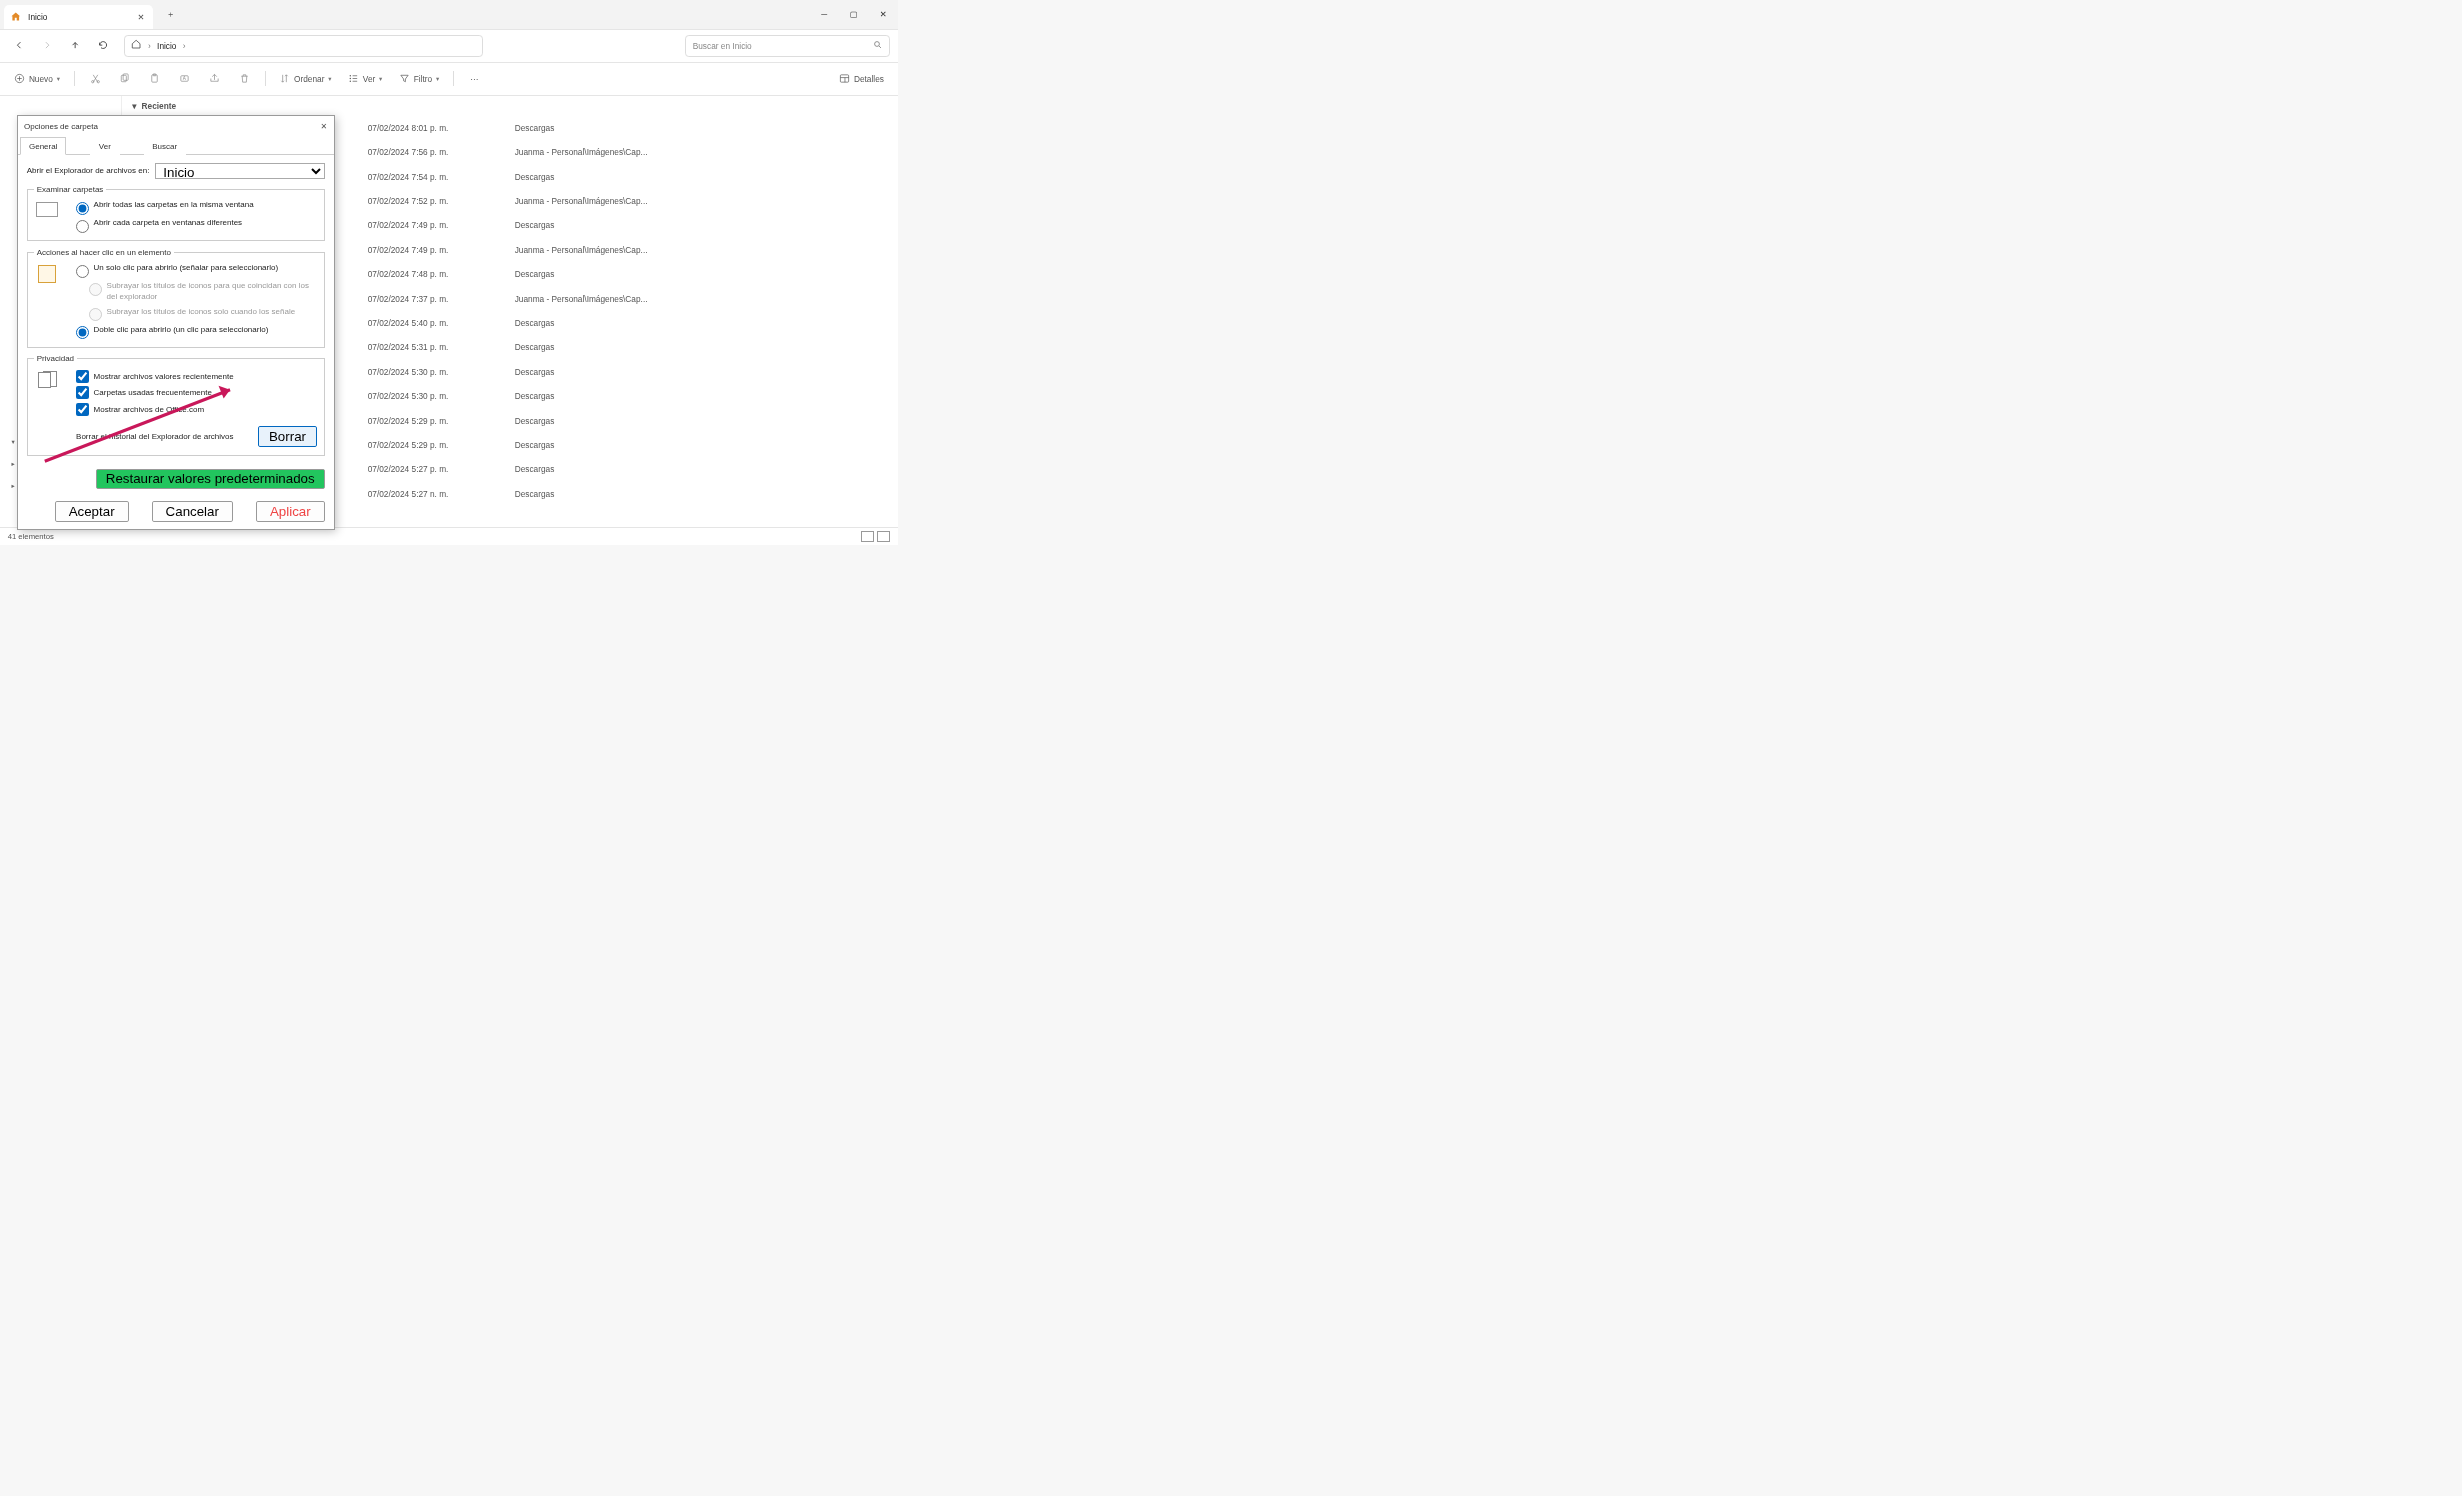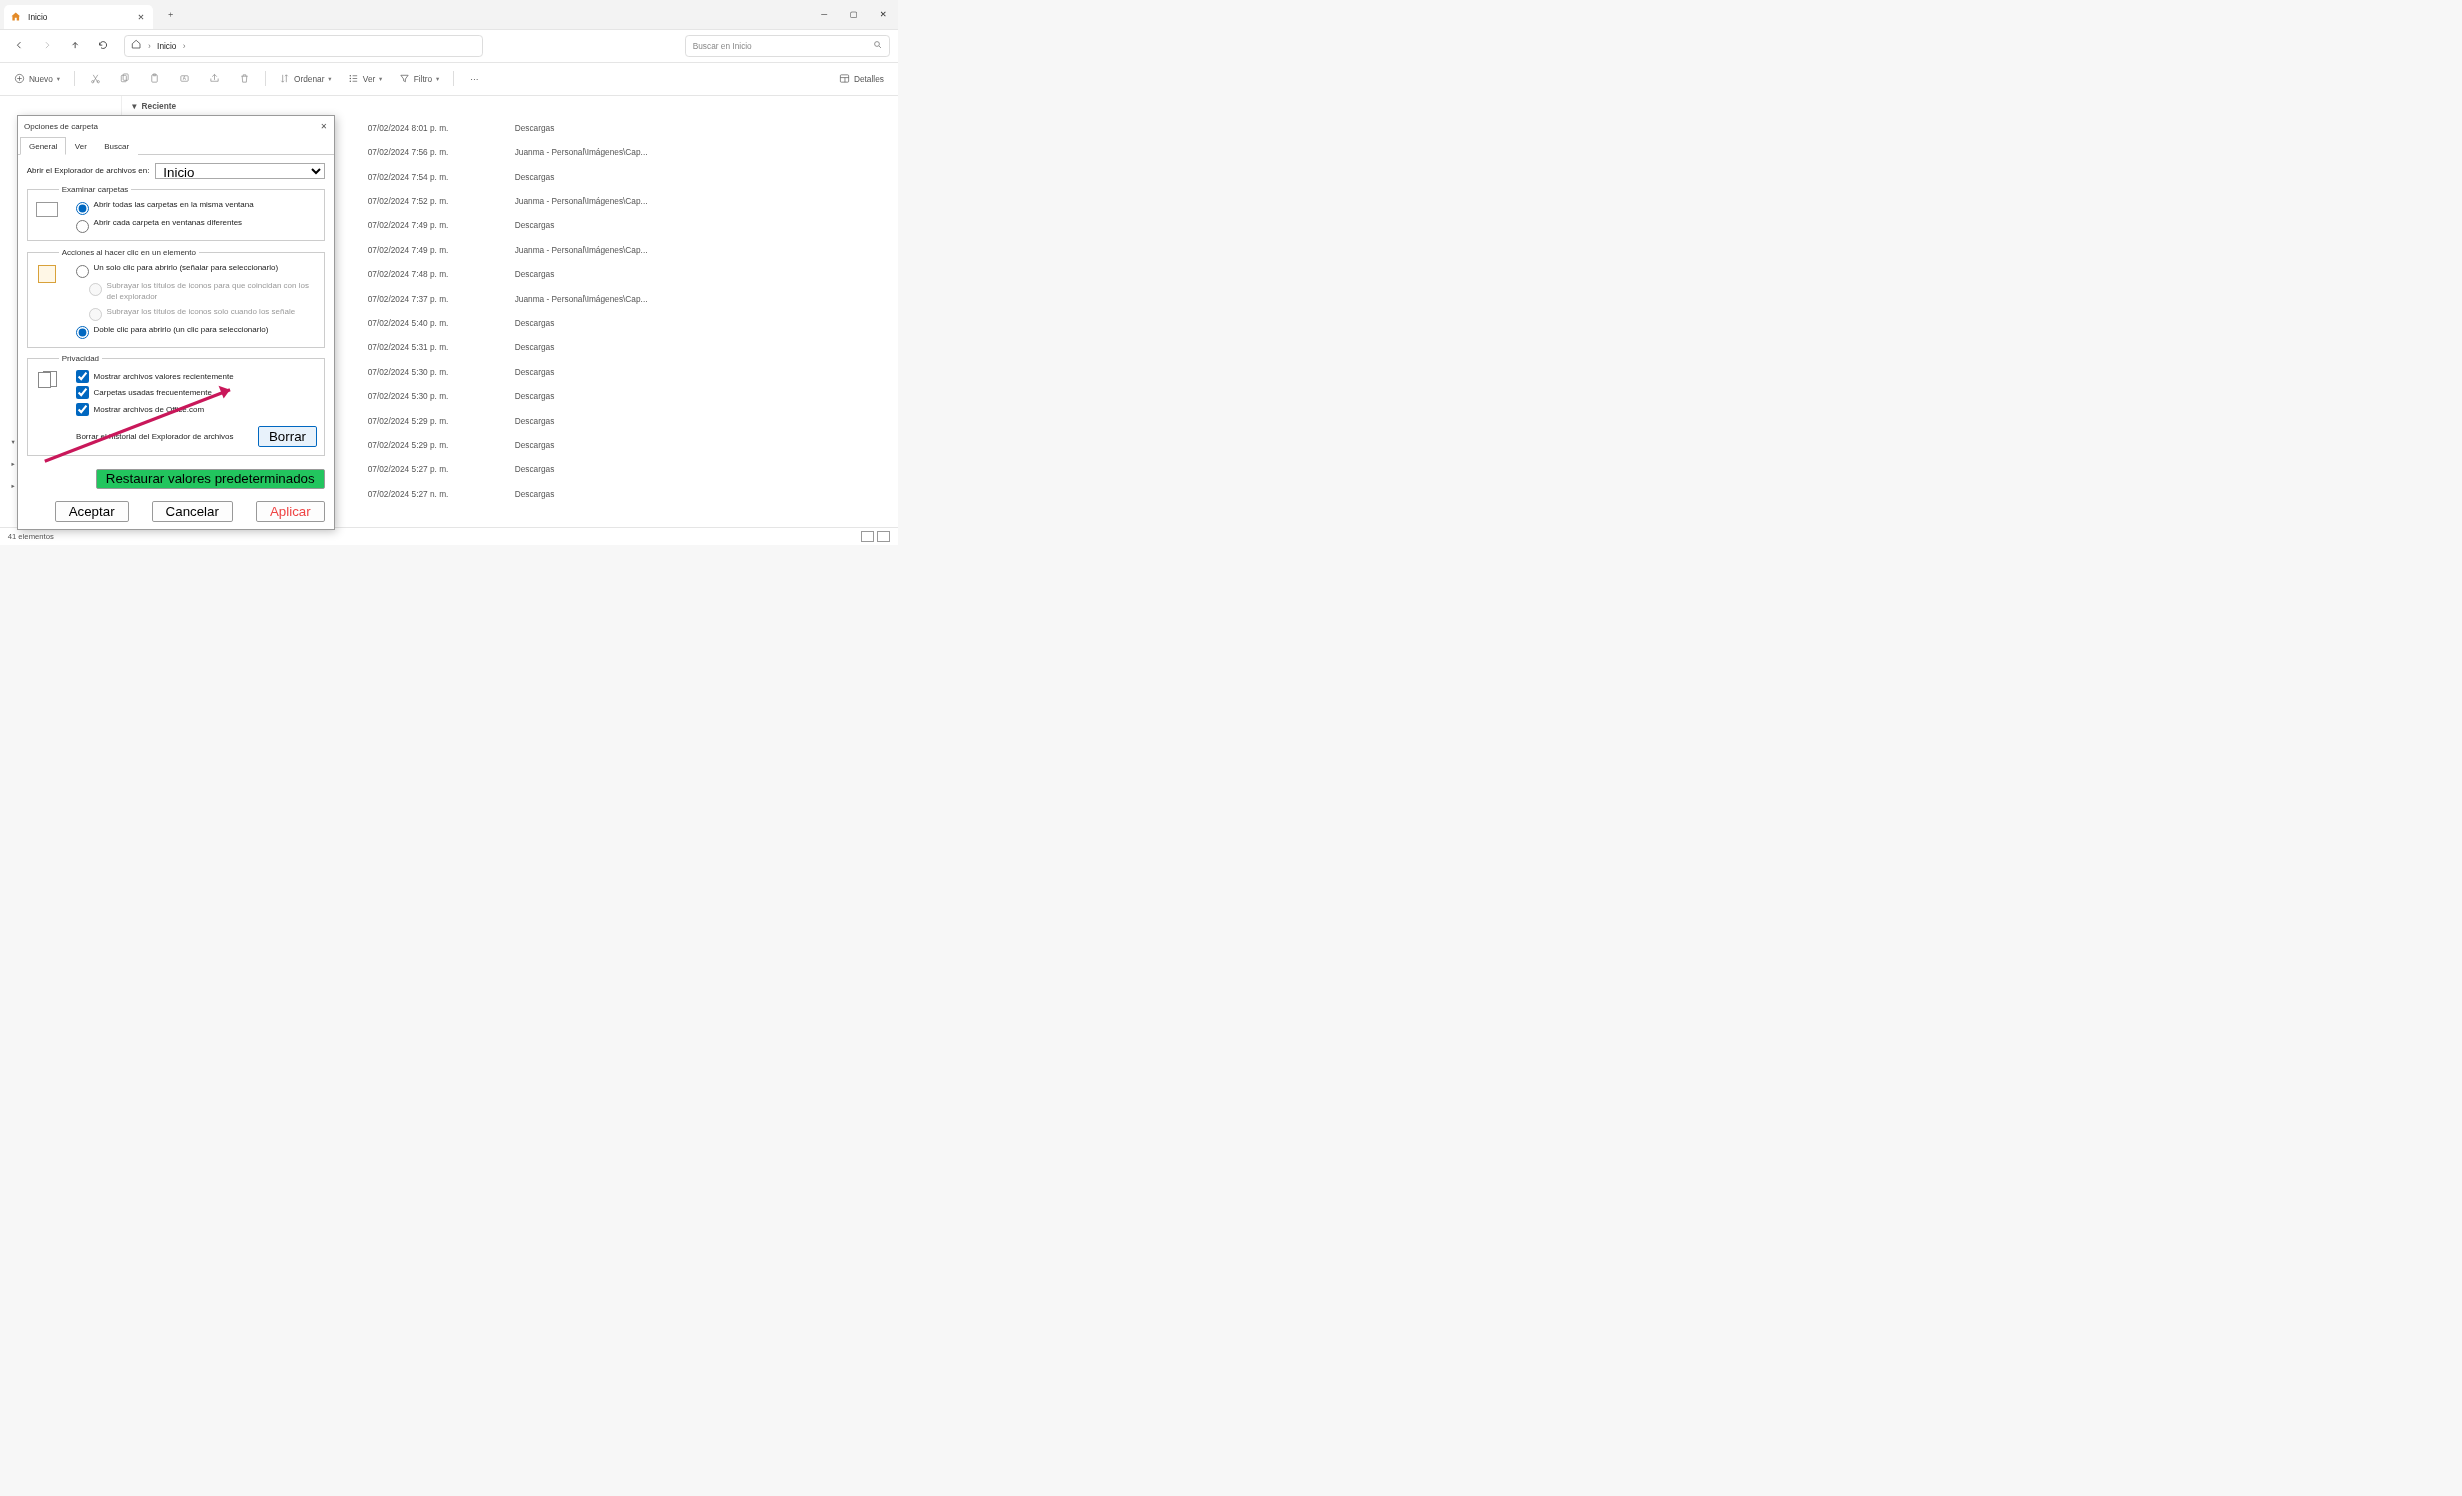--- a/index.html
+++ b/index.html
@@ -50,28 +50,28 @@
 
 
 .status { height: 18px; background: #fff; border-top: 0.6px solid #e5e5e5; display: flex; align-items: center; padding: 0 7.7px; color: #555; font-size: 7.7px; }
 .status .viewsw { margin-left: auto; display: flex; gap: 3.8px; }
 .status .viewsw div { width: 13px; height: 10.3px; border: 0.6px solid #999; }
 
 
 .dialog { position: absolute; left: 16.7px; top: 115px; width: 318px; background: #fff; border: 0.6px solid #9a9a9a; box-shadow: 1.9px 1.9px 9px rgba(0,0,0,.25); font-size: 8px; }
 .dlg-title { height: 20.5px; display: flex; align-items: center; padding: 0 6.4px; color: #333; }
 .dlg-close { margin-left: auto; color: #555; cursor: pointer; }
-.dlg-tabs { display: flex; border-bottom: 0.6px solid #ccc; padding: 0 2.6px; }
+.dlg-tabs { display: flex; border-bottom: 0.6px solid #ccc; padding: 0 2.6px; gap: 24px; }
 .dlg-tab { padding: 3.8px 7.7px 3.2px; border: 0.6px solid transparent; border-bottom: none; position: relative; top: 0.6px; background: #fff; color: #333; }
 .dlg-tab.active { border-color: #ccc; border-bottom: 0.6px solid #fff; }
 .dlg-body { padding: 7.7px 9px 6.4px; }
 .dlg-row1 { display: flex; align-items: center; gap: 5.1px; margin-bottom: 6.4px; }
 .dlg-row1 select { flex: 1; height: 15.4px; border: 0.6px solid #aaa; background: #fff; padding: 0 3.8px; }
 fieldset { border: 0.6px solid #ccc; padding: 6.4px 6.4px 7.7px 6.4px; margin-bottom: 6.4px; position: relative; }
-fieldset legend { padding: 0 2.6px; color: #333; font-size: 8px; margin-left: 25px; }
+fieldset legend { padding: 0 2.6px; color: #333; font-size: 8px; }
 .fs-inner { display: flex; gap: 16px; }
 .fs-icon { width: 26px; display: flex; align-items: flex-start; justify-content: center; padding-top: 1.3px; }
 .fs-radios { flex: 1; display: flex; flex-direction: column; gap: 3.8px; }
 .radio-ln { display: flex; align-items: flex-start; gap: 4.5px; line-height: 1.35; }
 .radio-ln input { margin-top: 1.3px; accent-color: #0067c0; }
 .radio-ln.disabled { color: #9a9a9a; }
 .radio-sub { padding-left: 13px; }
 .chk-ln { display: flex; align-items: center; gap: 4.5px; }
 .chk-ln input { accent-color: #0067c0; }
 .borrar-row { display: flex; align-items: center; gap: 7.7px; margin-top: 6.4px; }

